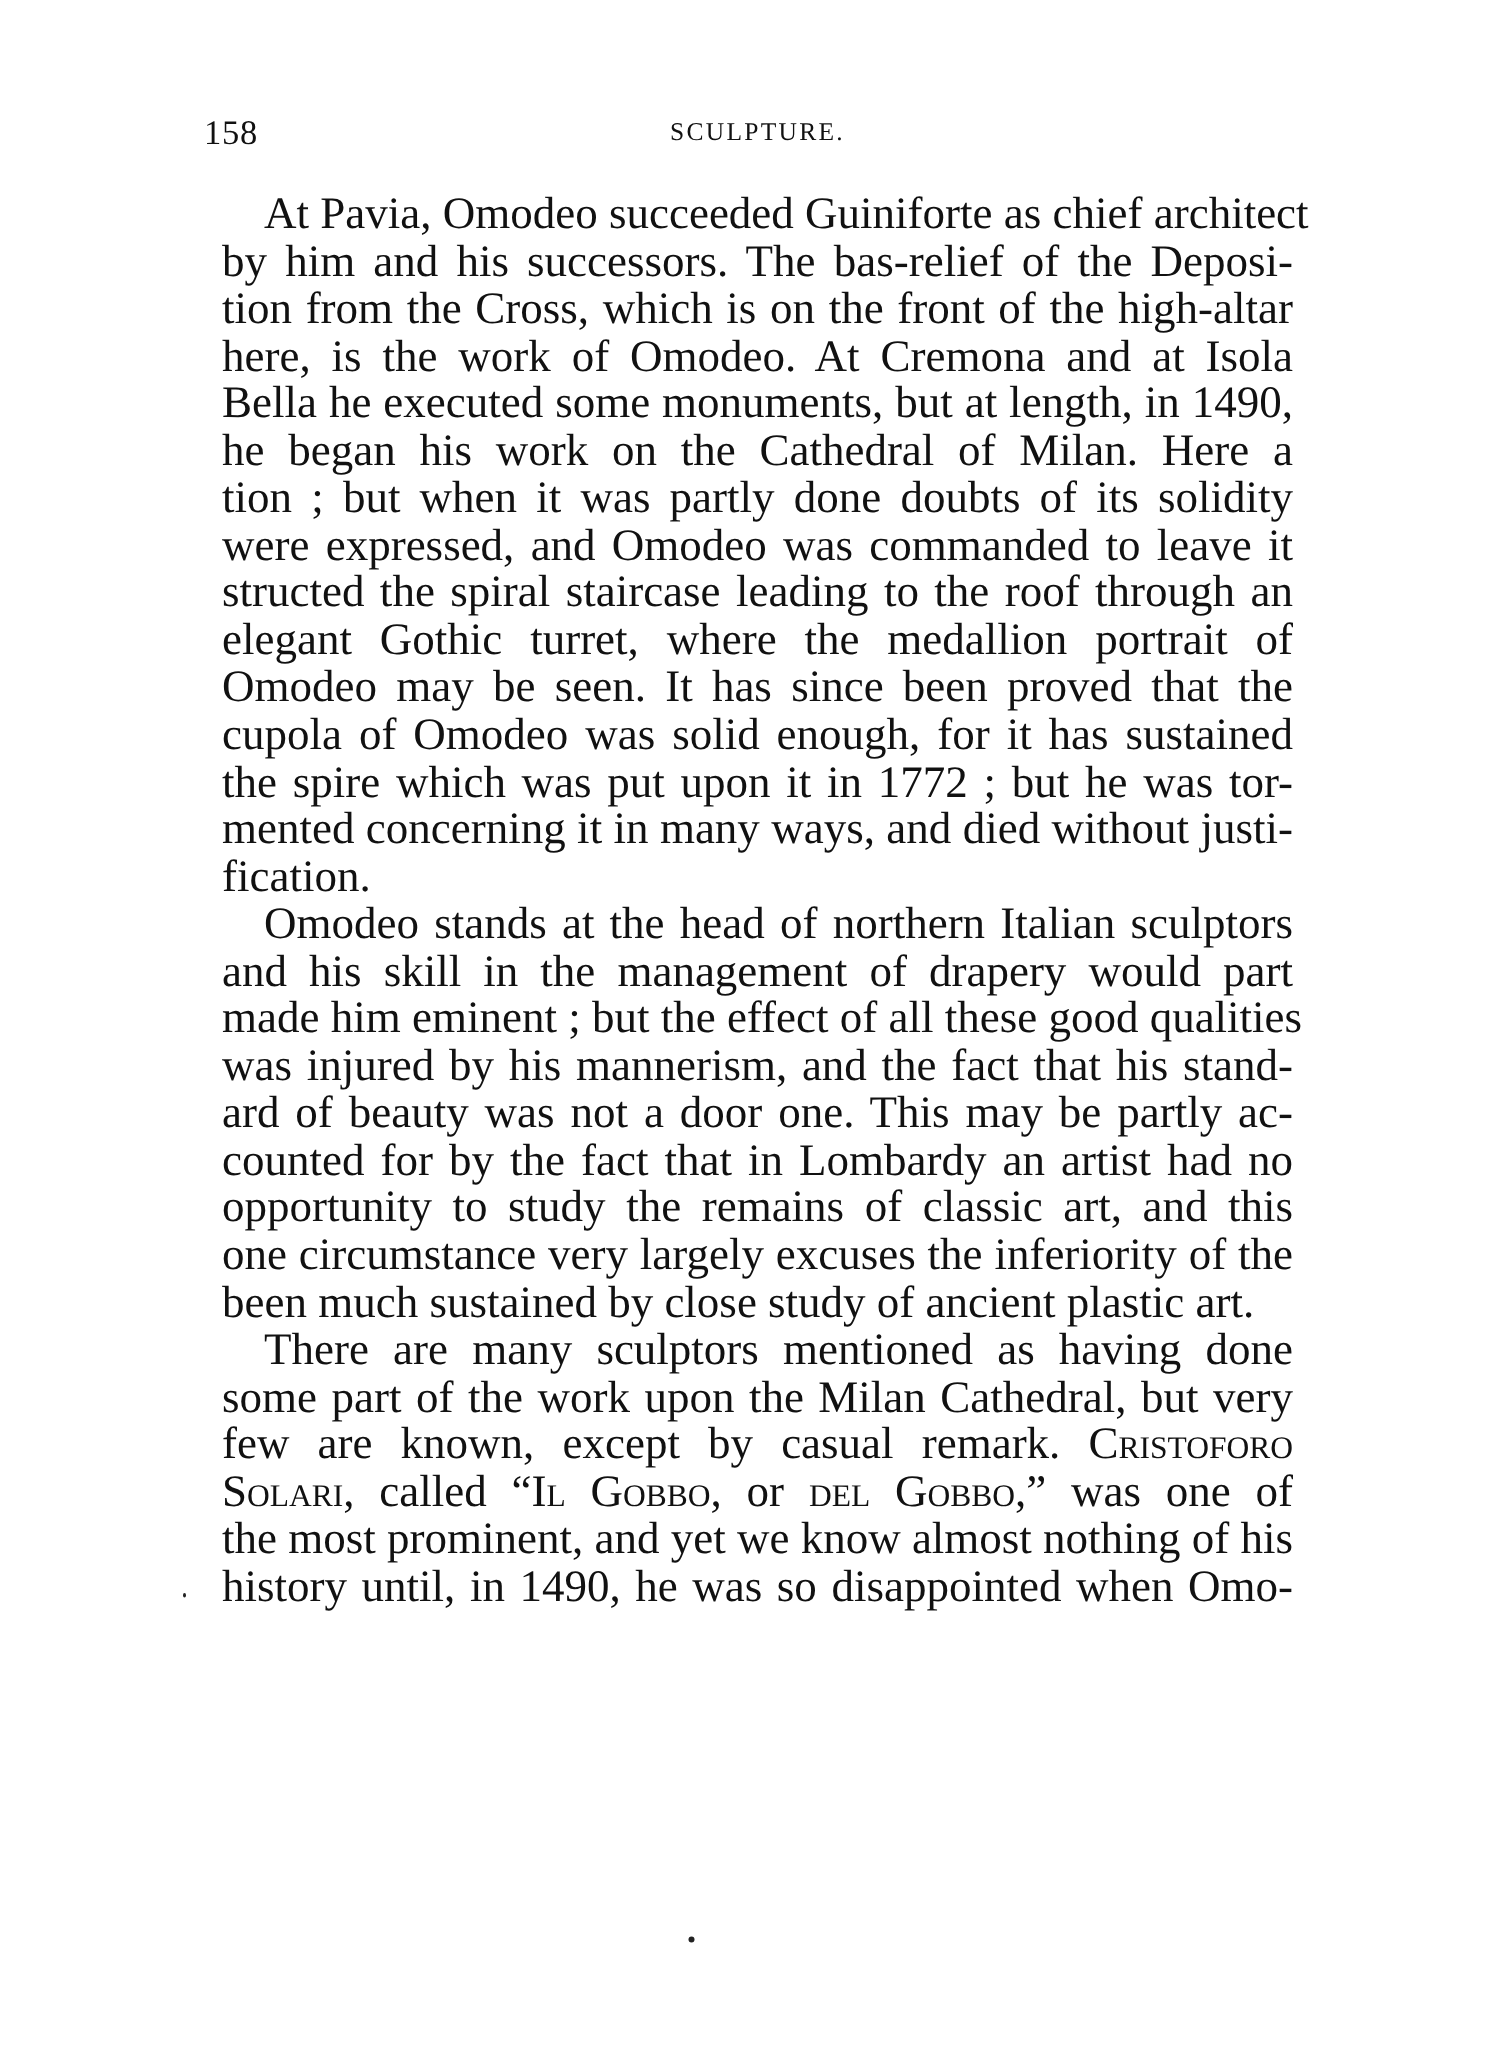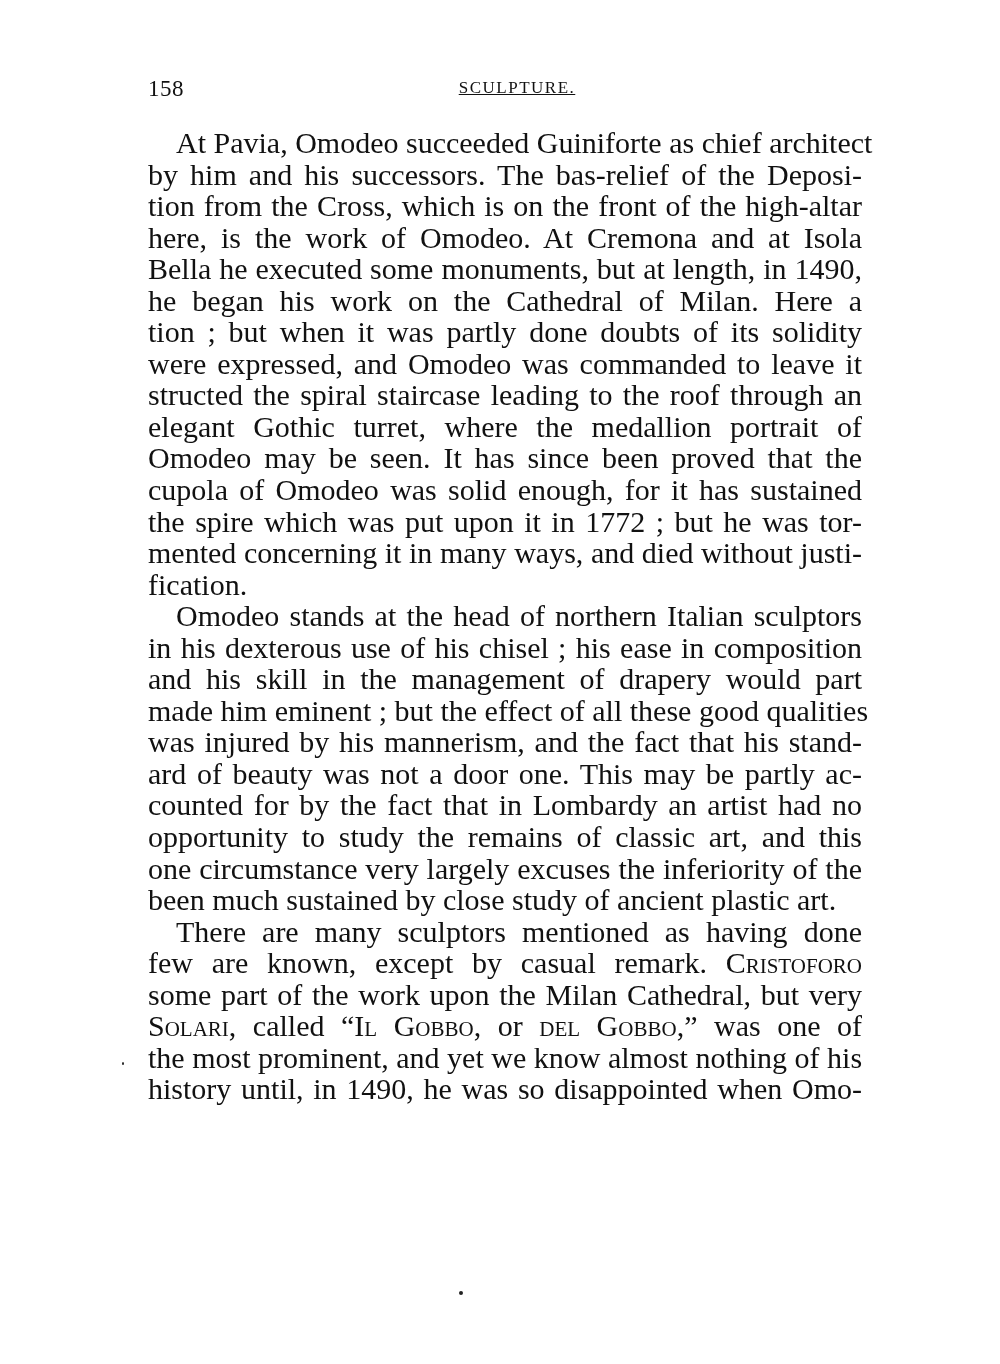--- a/index.html
+++ b/index.html
@@ -17,40 +17,39 @@
     }
     .page {
       position: absolute;
       left: 0; top: 0;
       width: 1000px;
       height: 1364px;
     }
     .running-head {
       position: absolute;
       top: 76px;
-      left: 160px;
+      left: 148px;
       width: 714px;
       height: 30px;
     }
     .page-number {
       position: absolute;
       left: -12px;
       top: 0;
       font-size: 23px;
       letter-spacing: 0.5px;
     }
     .running-title {
       position: absolute;
       left: 0;
       width: 100%;
       top: 2px;
       text-align: center;
       font-size: 17px;
       letter-spacing: 1.5px;
-      text-decoration: underline;
     }
     .body-text {
       position: absolute;
       top: 127px;
       left: 148px;
       width: 714px;
     }
     .line {
       display: block;
       height: 31.55px;
@@ -103,35 +102,34 @@
       <span class="line">elegant Gothic turret, where the medallion portrait of</span>
       <span class="line">Omodeo may be seen.  It has since been proved that the</span>
       <span class="line">cupola of Omodeo was solid enough, for it has sustained</span>
       <span class="line">the spire which was put upon it in 1772 ; but he was tor-</span>
       <span class="line">mented concerning it in many ways, and died without justi-</span>
       <span class="line last">fication.</span>
     </div>
 
     <div class="para">
       <span class="line indent">Omodeo stands at the head of northern Italian sculptors</span>
-      <span class="line">in his dexterous use of his chisel ; his ease in composition</span>
       <span class="line">and his skill in the management of drapery would part</span>
       <span class="line">made him eminent ; but the effect of all these good qualities</span>
       <span class="line">was injured by his mannerism, and the fact that his stand-</span>
       <span class="line">ard of beauty was not a door one.  This may be partly ac-</span>
       <span class="line">counted for by the fact that in Lombardy an artist had no</span>
       <span class="line">opportunity to study the remains of classic art, and this</span>
       <span class="line">one circumstance very largely excuses the inferiority of the</span>
       <span class="line last">been much sustained by close study of ancient plastic art.</span>
     </div>
 
     <div class="para">
       <span class="line indent">There are many sculptors mentioned as having done</span>
+      <span class="line">some part of the work upon the Milan Cathedral, but very</span>
       <span class="line sc-line">few are known, except by casual remark.  <span class="sc">Cristoforo</span></span>
-      <span class="line">some part of the work upon the Milan Cathedral, but very</span>
       <span class="line sc-line"><span class="sc">Solari</span>, called “<span class="sc">Il Gobbo</span>, or <span class="sc">del Gobbo</span>,” was one of</span>
       <span class="line">the most prominent, and yet we know almost nothing of his</span>
       <span class="line">history until, in 1490, he was so disappointed when Omo-</span>
     </div>
 
   </div>
 
   <span class="speck" style="left:122px; top:1062px; width:2px; height:3px;"></span>
   <span class="speck" style="left:459px; top:1291px; width:4px; height:4px;"></span>
 

